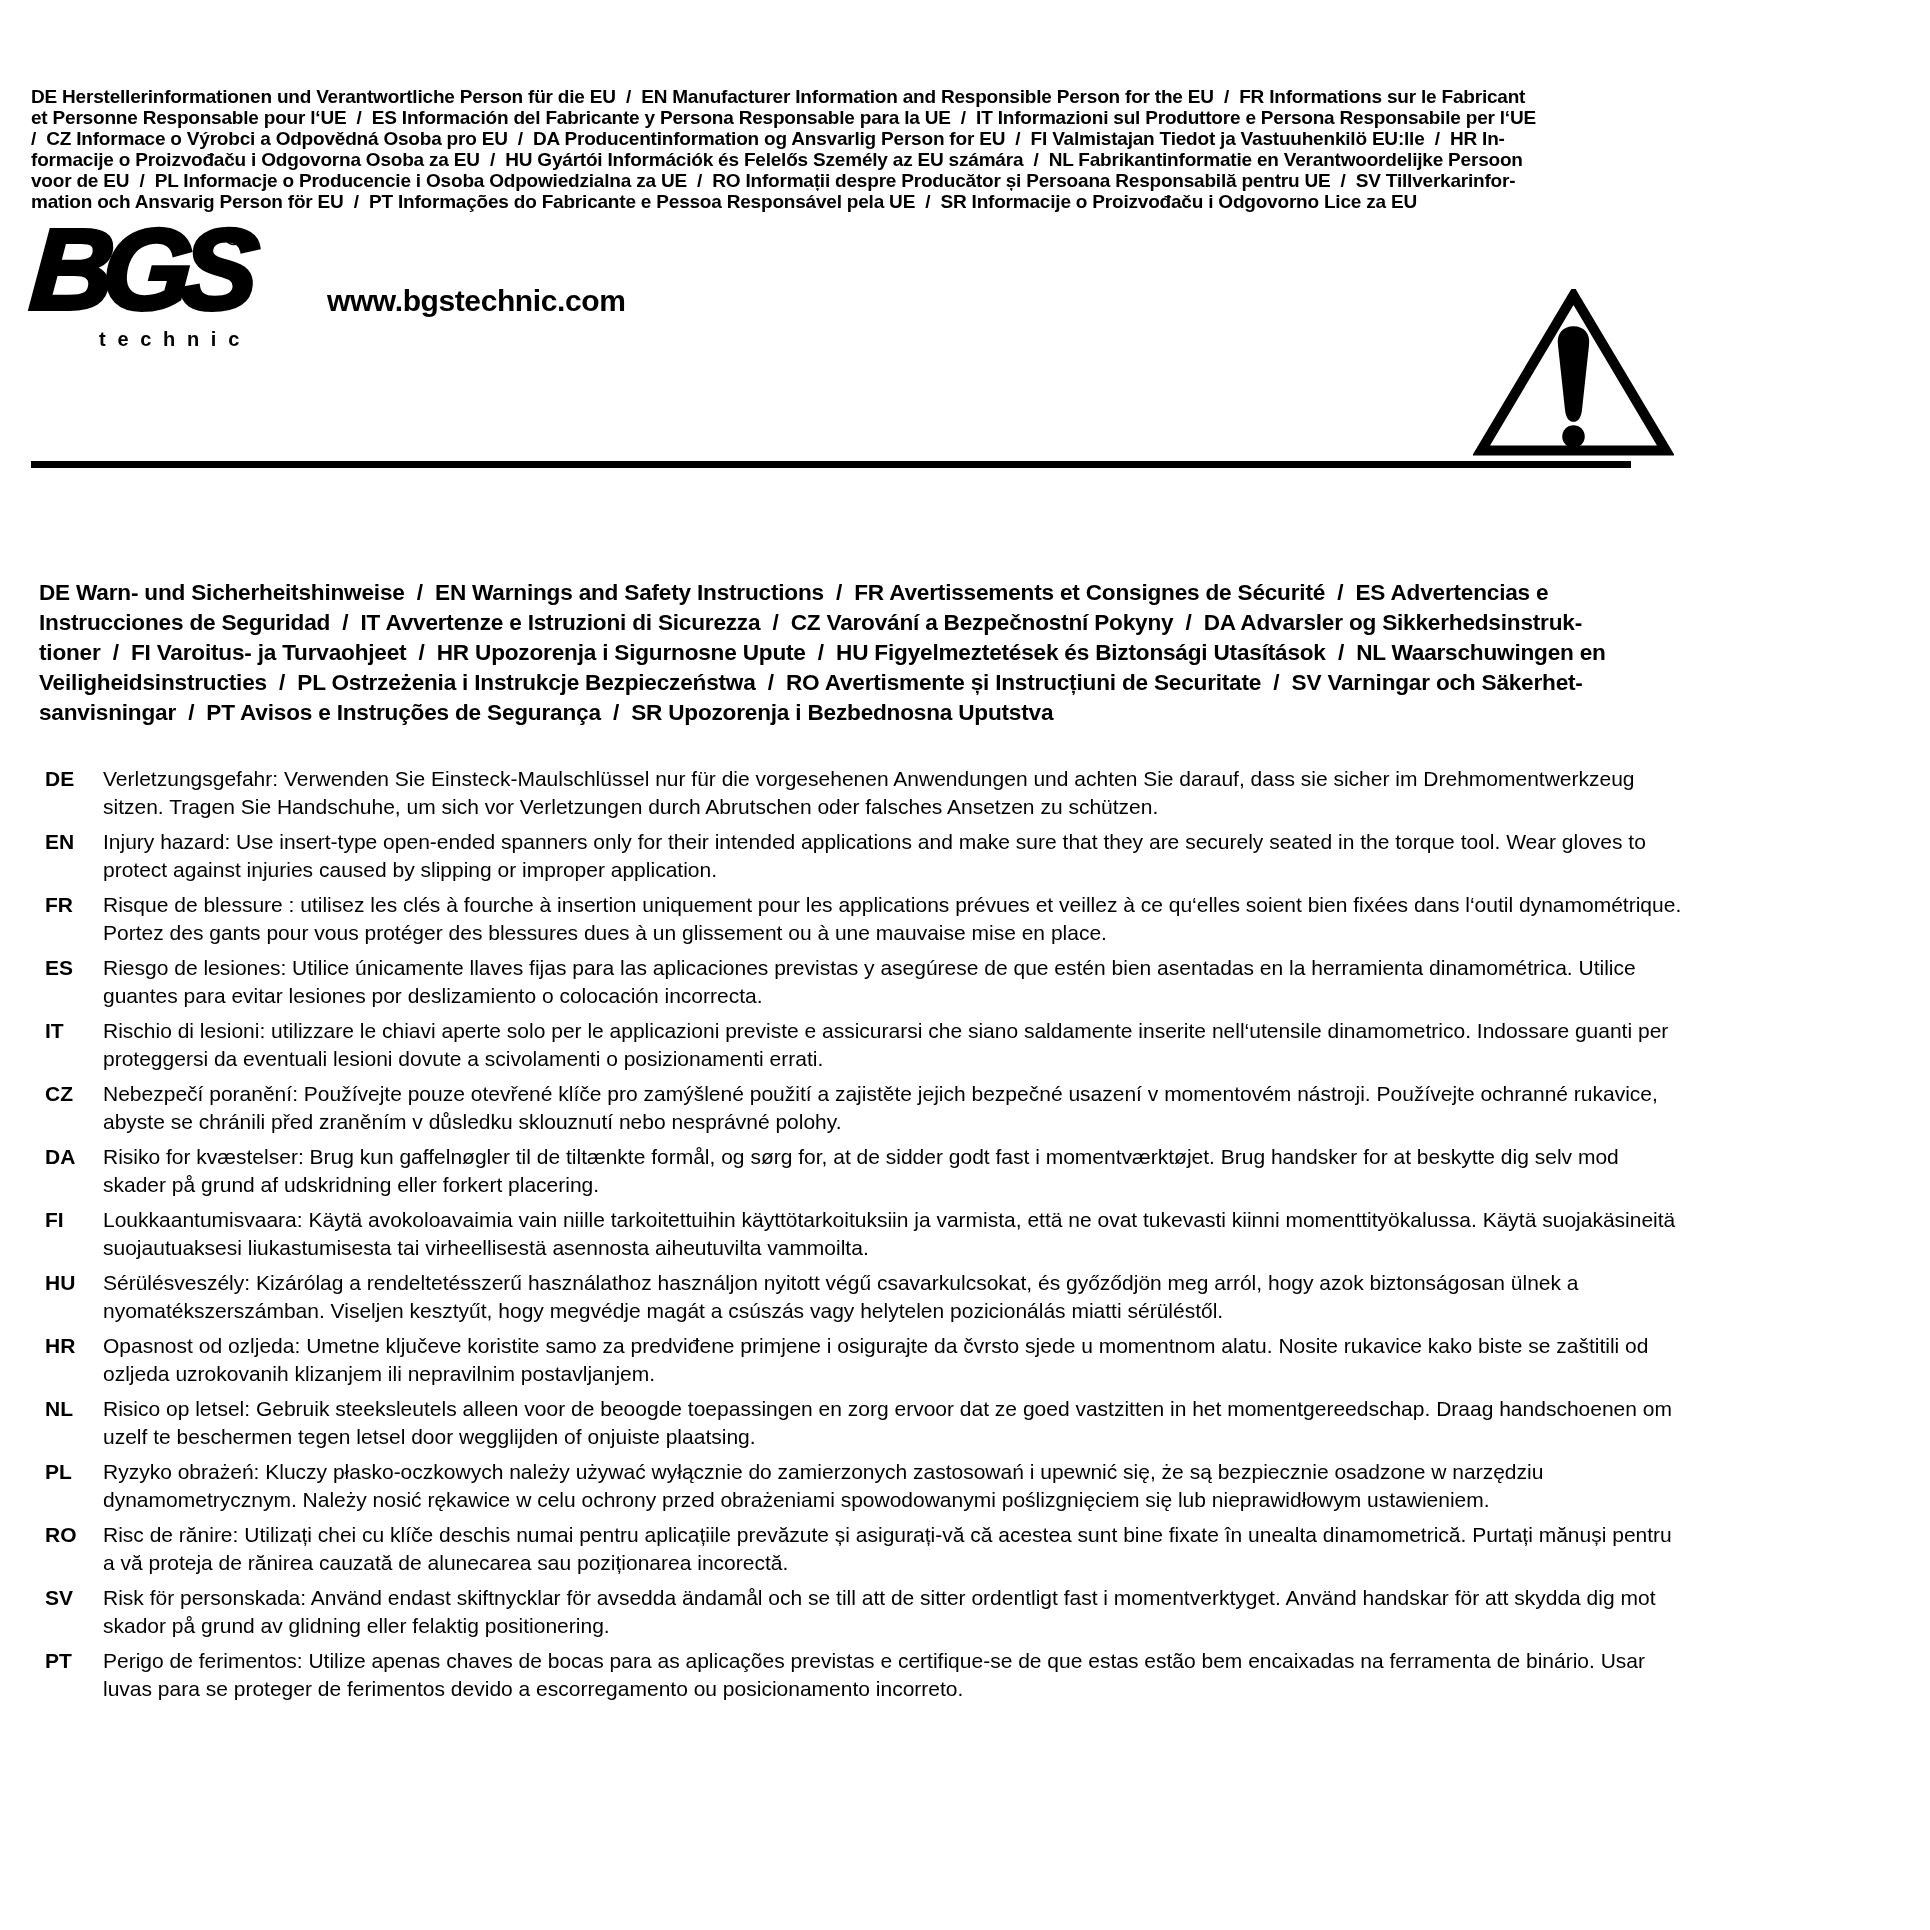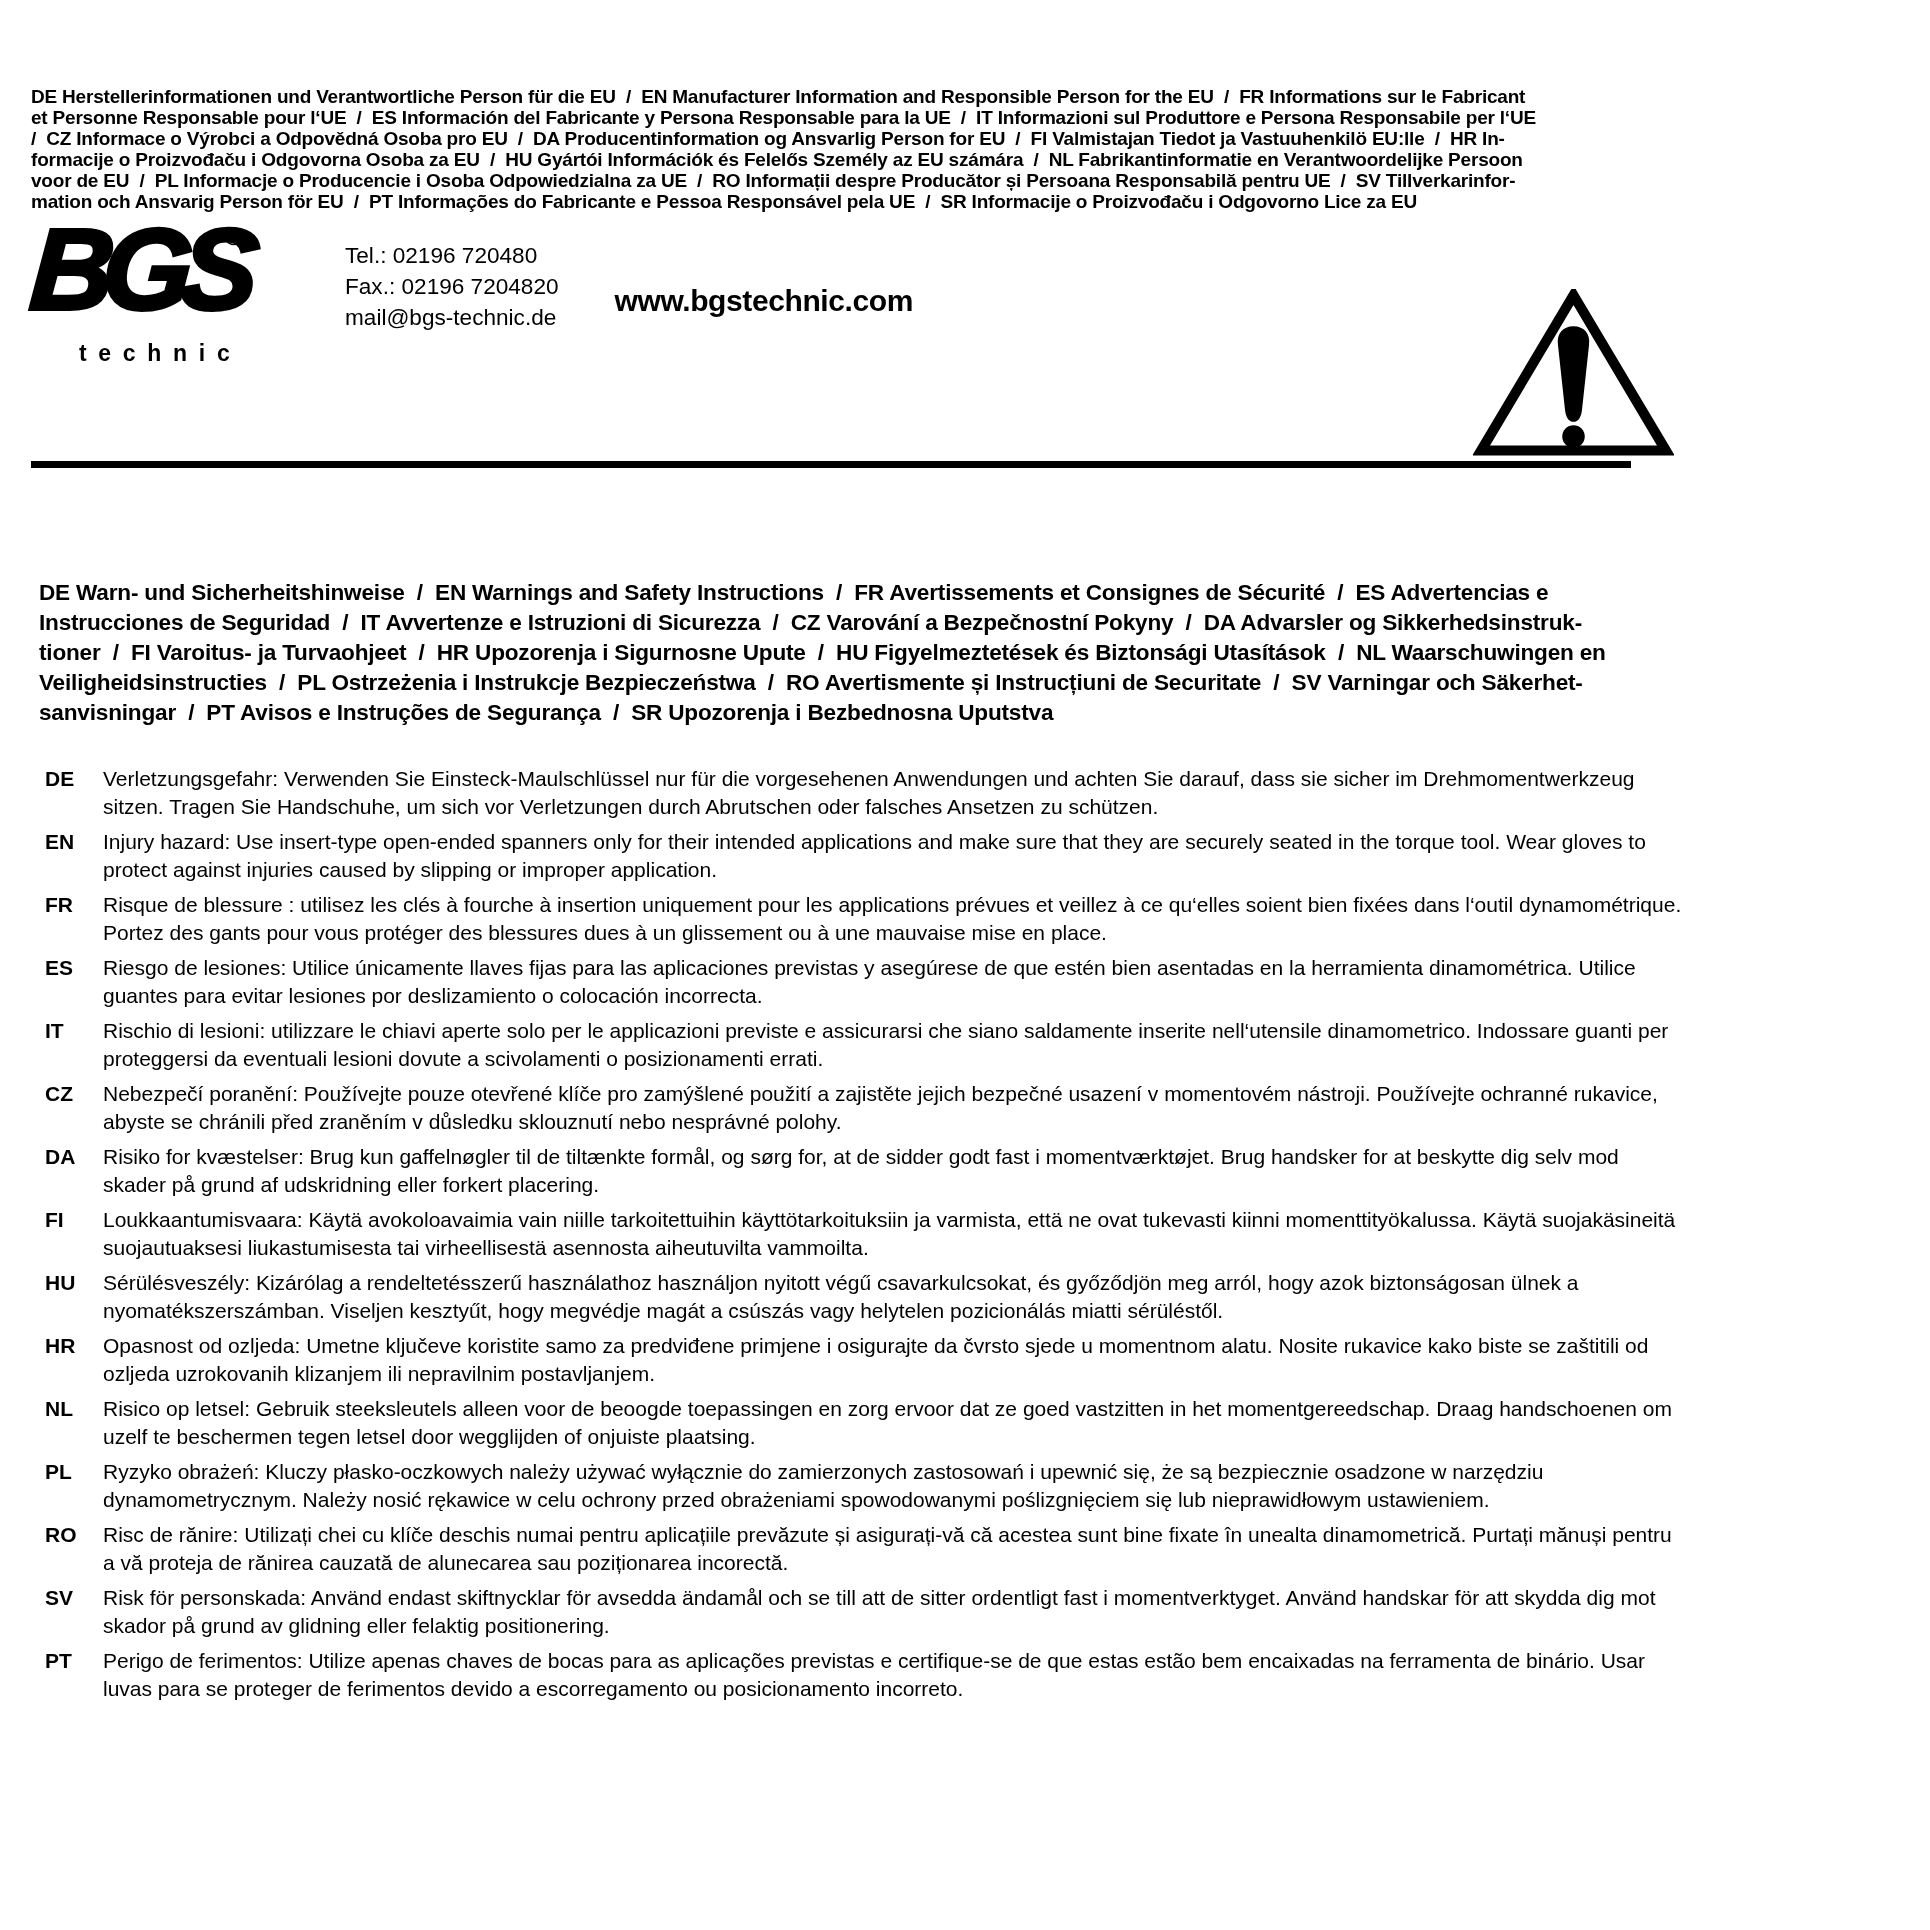--- a/index.html
+++ b/index.html
@@ -16,21 +16,21 @@
   }
   .brand-row { display:flex; margin-top:12.5px; height:233px; align-items:flex-start; }
   .logo { width:240px; position:relative; flex:none; }
   .logo-main { position:relative; height:93px; }
   .logo-bgs {
     font-size:115px; font-weight:700; font-style:italic; line-height:0.78;
     letter-spacing:-11px; display:inline-block; -webkit-text-stroke:3.9px #000;
     transform:skewX(-4deg);
   }
   .logo-reg { position:absolute; top:-3.1px; left:193px; font-size:26.5px; font-weight:700; font-style:normal; }
-  .logo-sub { font-weight:700; font-size:23px; letter-spacing:11.7px; margin-top:22px; margin-left:48px; }
+  .logo-sub { font-weight:700; font-size:20px; letter-spacing:11.7px; margin-top:10px; margin-left:48px;text-align:center; }
   .addr, .contact { padding-top:15.6px; font-size:22.6px; line-height:31px; flex:none; }
   .addr { margin-left:7.8px; }
   .contact { margin-left:74px; }
   .website { margin-left:56px; margin-top:59px; font-size:30px; font-weight:700; letter-spacing:-0.4px; flex:none;text-align:center; }
   .warning-wrap { margin-left:auto; margin-top:64px; margin-right:9.3px; flex:none; }
   .rule { height:7px; background:#000; width:1600px; margin-top:3.1px; }
   .warn-para {
     margin:20px 0 0 8px; font-weight:700; font-size:22.6px; line-height:30px;
     white-space:pre; letter-spacing:-0.2px;
   }
@@ -51,25 +51,20 @@
   <div class="brand-row">
     <div class="logo">
       <div class="logo-main">
         <span class="logo-bgs">BGS</span>
         <span class="logo-reg">®</span>
       </div>
       <div class="logo-sub">technic</div>
     </div>
 
 
-    <div class="contact">
-      <div>Tel.: 02196 720480</div>
-      <div>Fax.: 02196 7204820</div>
-      <div>mail@bgs-technic.de</div>
-    </div>
 
     <div class="website">www.bgstechnic.com</div>
 
     <div class="warning-wrap">
       <svg width="201" height="167" viewBox="0 0 258 215" aria-hidden="true">
         <polygon points="129,8 248,208 10,208" fill="#ffffff" stroke="#000000" stroke-width="13" stroke-linejoin="miter"></polygon>
         <path d="M129,48 C143,48 151,58 149,72 L140,155 C139,165 135,171 129,171 C123,171 119,165 118,155 L109,72 C107,58 115,48 129,48 Z" fill="#000000"></path>
         <circle cx="129" cy="190" r="14.5" fill="#000000"></circle>
       </svg>
     </div>

